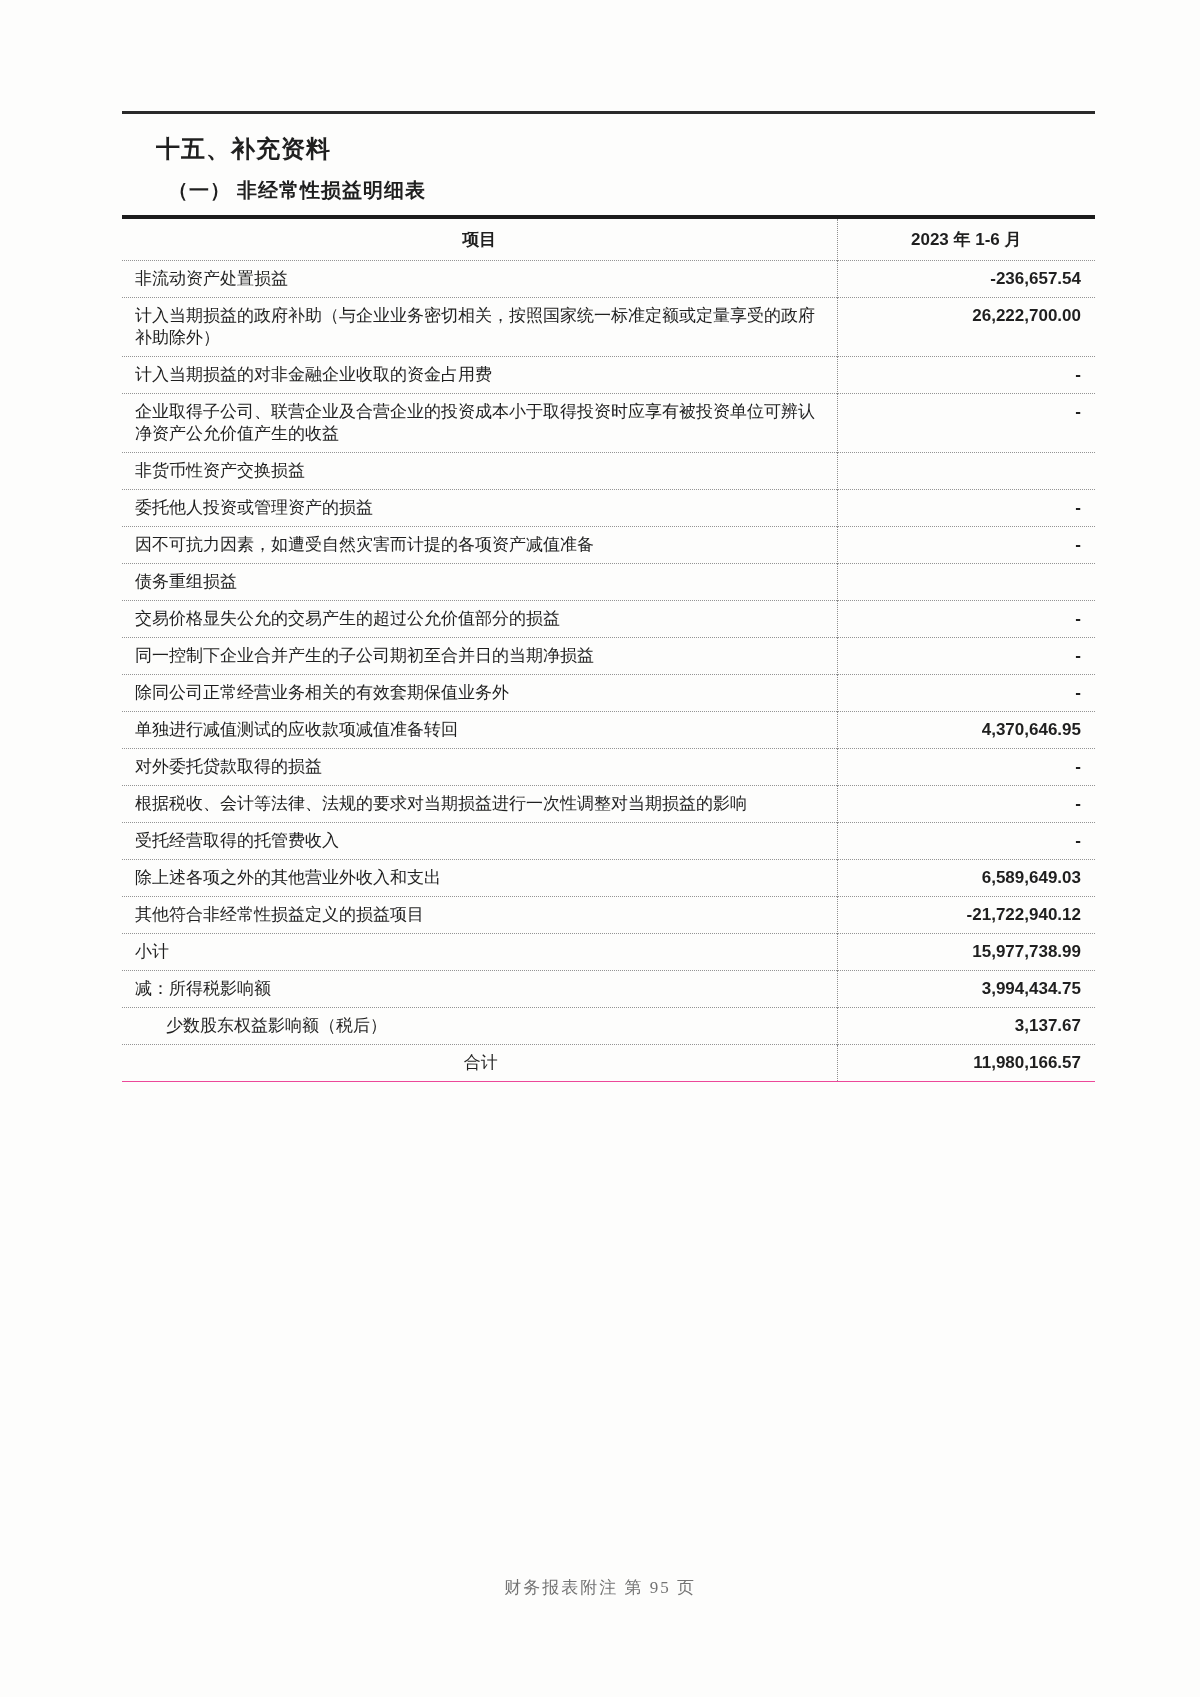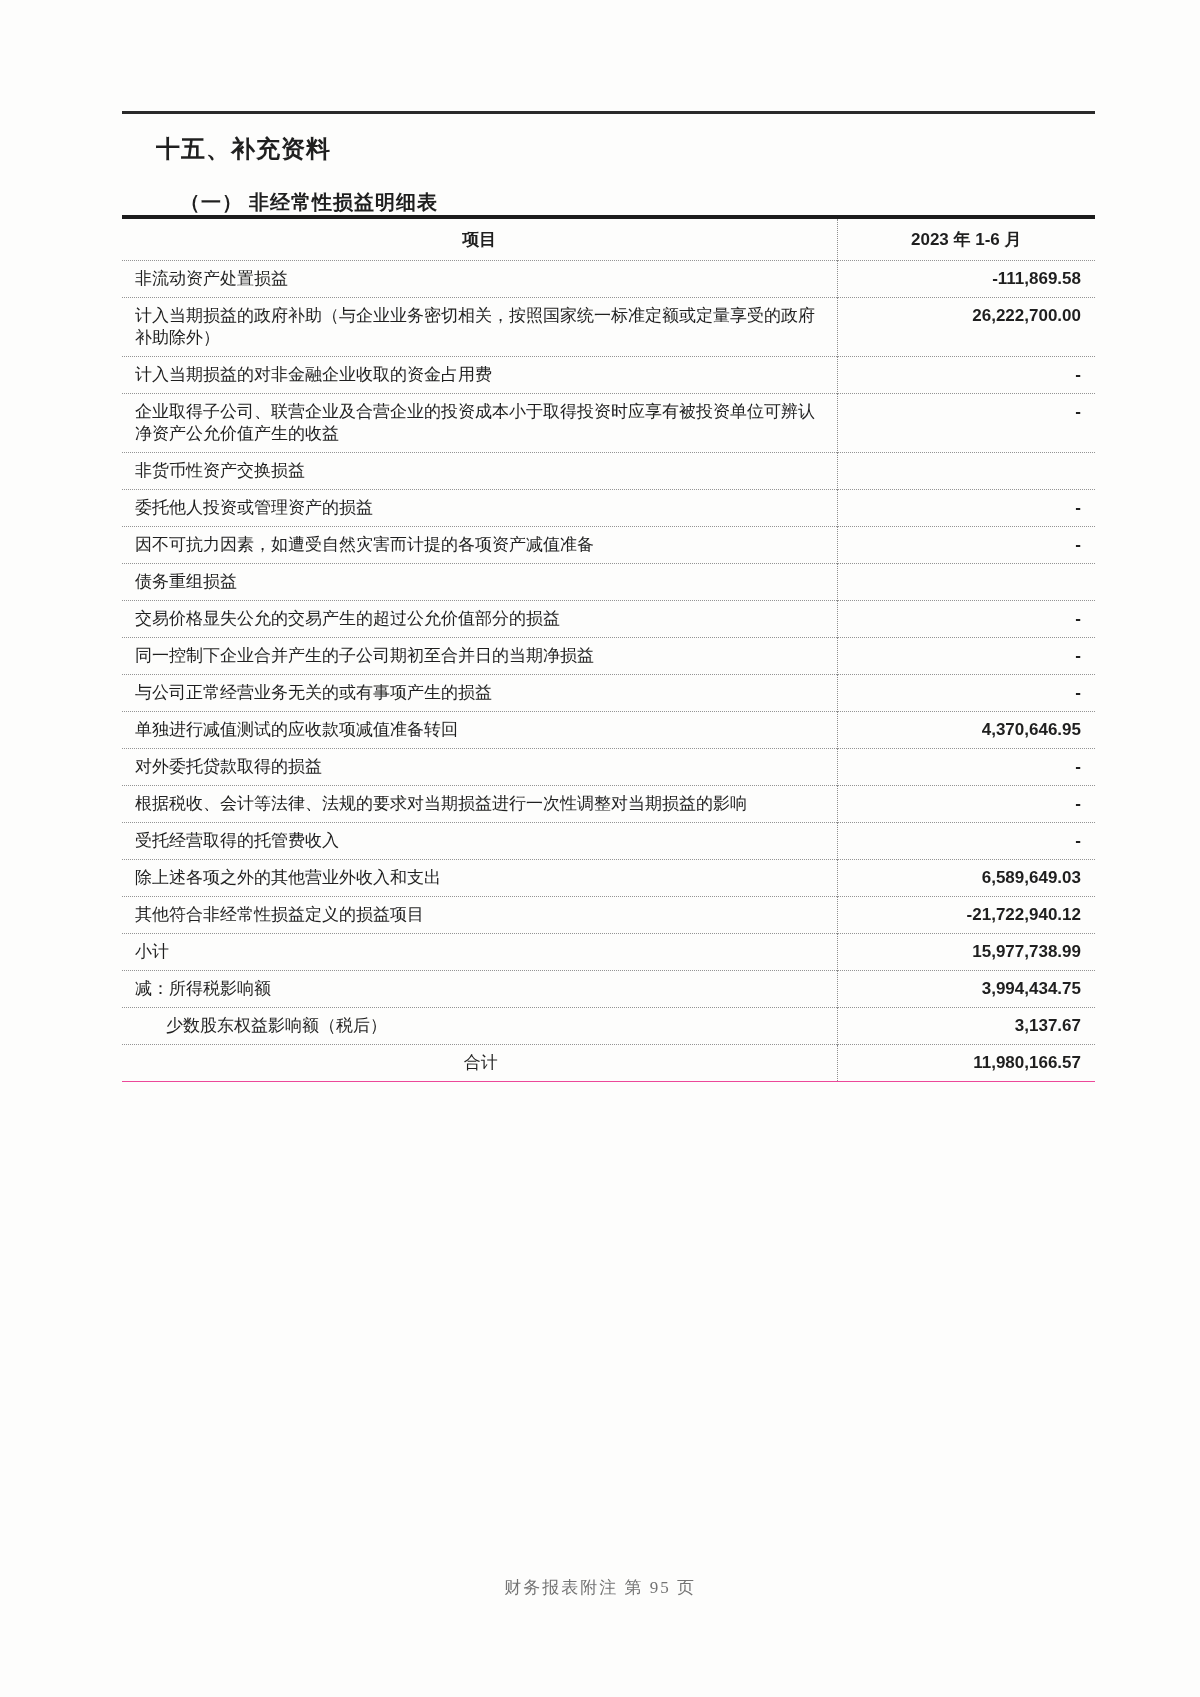--- a/index.html
+++ b/index.html
@@ -28,21 +28,21 @@
     top: 133px;
     margin: 0;
     font-size: 24px;
     font-weight: bold;
     letter-spacing: 1px;
   }
   .subsection-title {
     position: absolute;
     left: 164px;
     top: 173px;
-    margin: 16px;
+    margin: 4px;
     font-size: 20px;
     font-weight: bold;
     letter-spacing: 1px;
   }
   table.main-table {
     position: absolute;
     left: 122px;
     top: 215px;
     width: 973px;
     border-collapse: collapse;
@@ -113,21 +113,21 @@
     </colgroup>
     <thead>
       <tr>
         <th class="item">项目</th>
         <th class="period">2023 年 1-6 月</th>
       </tr>
     </thead>
     <tbody id="rows">
         <tr>
           <td class="label">非流动资产处置损益</td>
-          <td class="value">-111,869.58</td>
+          <td class="value">-236,657.54</td>
         </tr>
         <tr>
           <td class="label">计入当期损益的政府补助（与企业业务密切相关，按照国家统一标准定额或定量享受的政府补助除外）</td>
           <td class="value">26,222,700.00</td>
         </tr>
         <tr>
           <td class="label">计入当期损益的对非金融企业收取的资金占用费</td>
           <td class="value">-</td>
         </tr>
         <tr>
@@ -152,21 +152,21 @@
         </tr>
         <tr>
           <td class="label">交易价格显失公允的交易产生的超过公允价值部分的损益</td>
           <td class="value">-</td>
         </tr>
         <tr>
           <td class="label">同一控制下企业合并产生的子公司期初至合并日的当期净损益</td>
           <td class="value">-</td>
         </tr>
         <tr>
-          <td class="label">与公司正常经营业务无关的或有事项产生的损益</td>
+          <td class="label">除同公司正常经营业务相关的有效套期保值业务外</td>
           <td class="value">-</td>
         </tr>
         <tr>
           <td class="label">单独进行减值测试的应收款项减值准备转回</td>
           <td class="value">4,370,646.95</td>
         </tr>
         <tr>
           <td class="label">对外委托贷款取得的损益</td>
           <td class="value">-</td>
         </tr>

